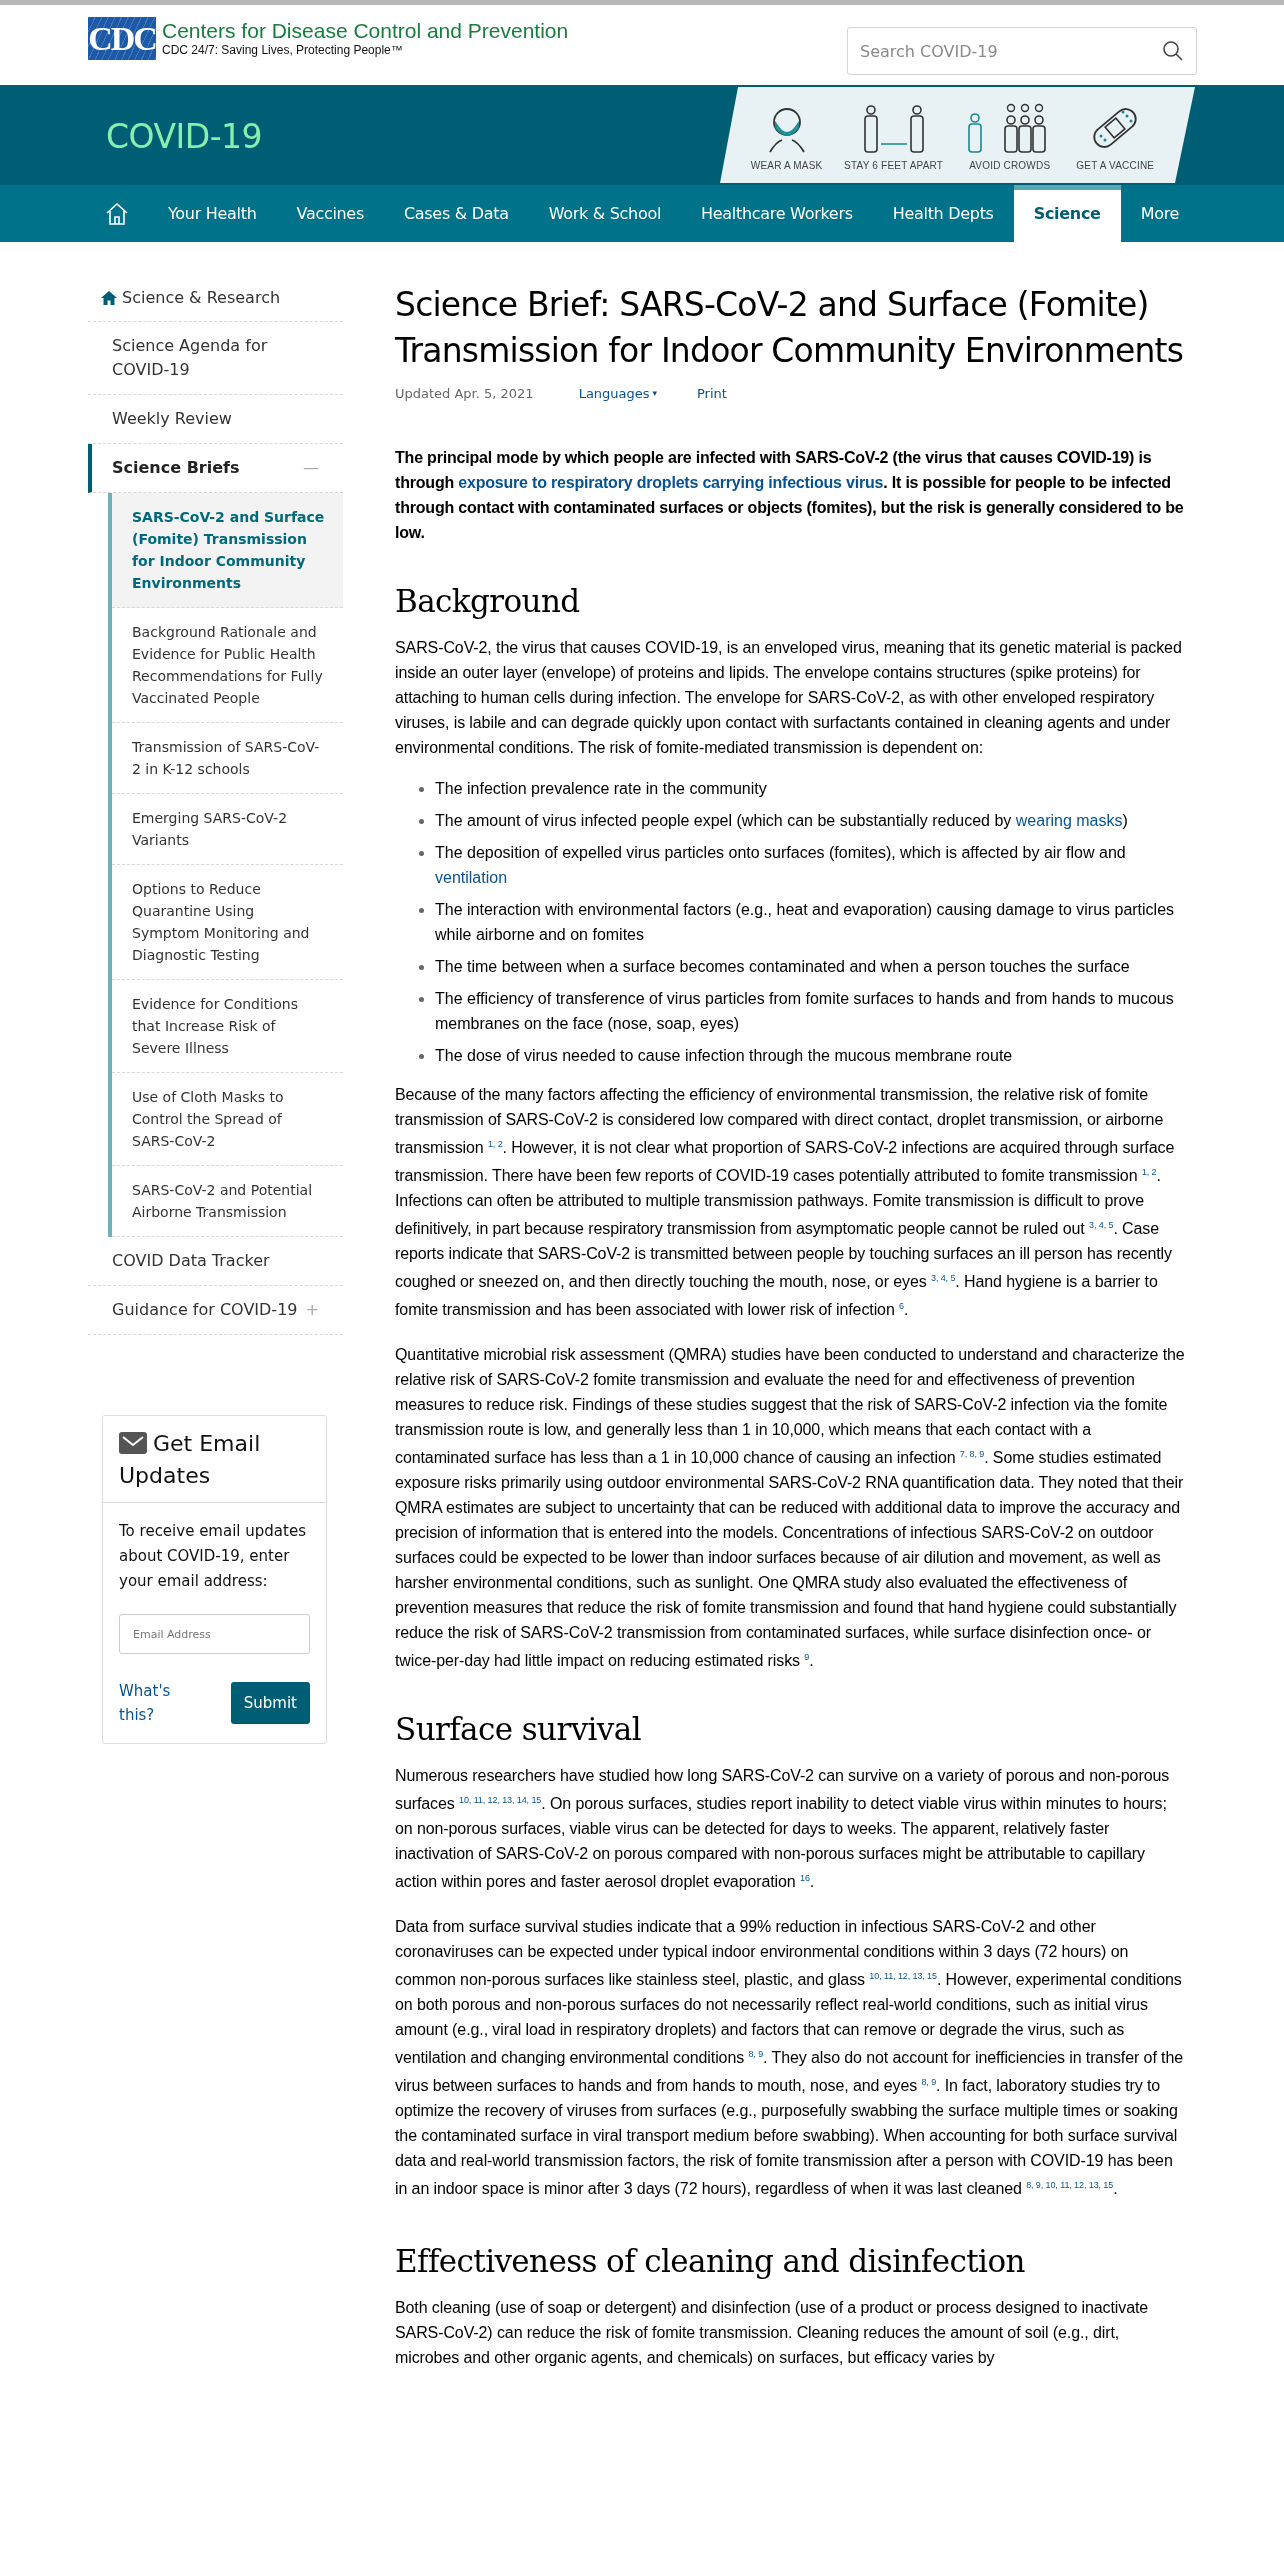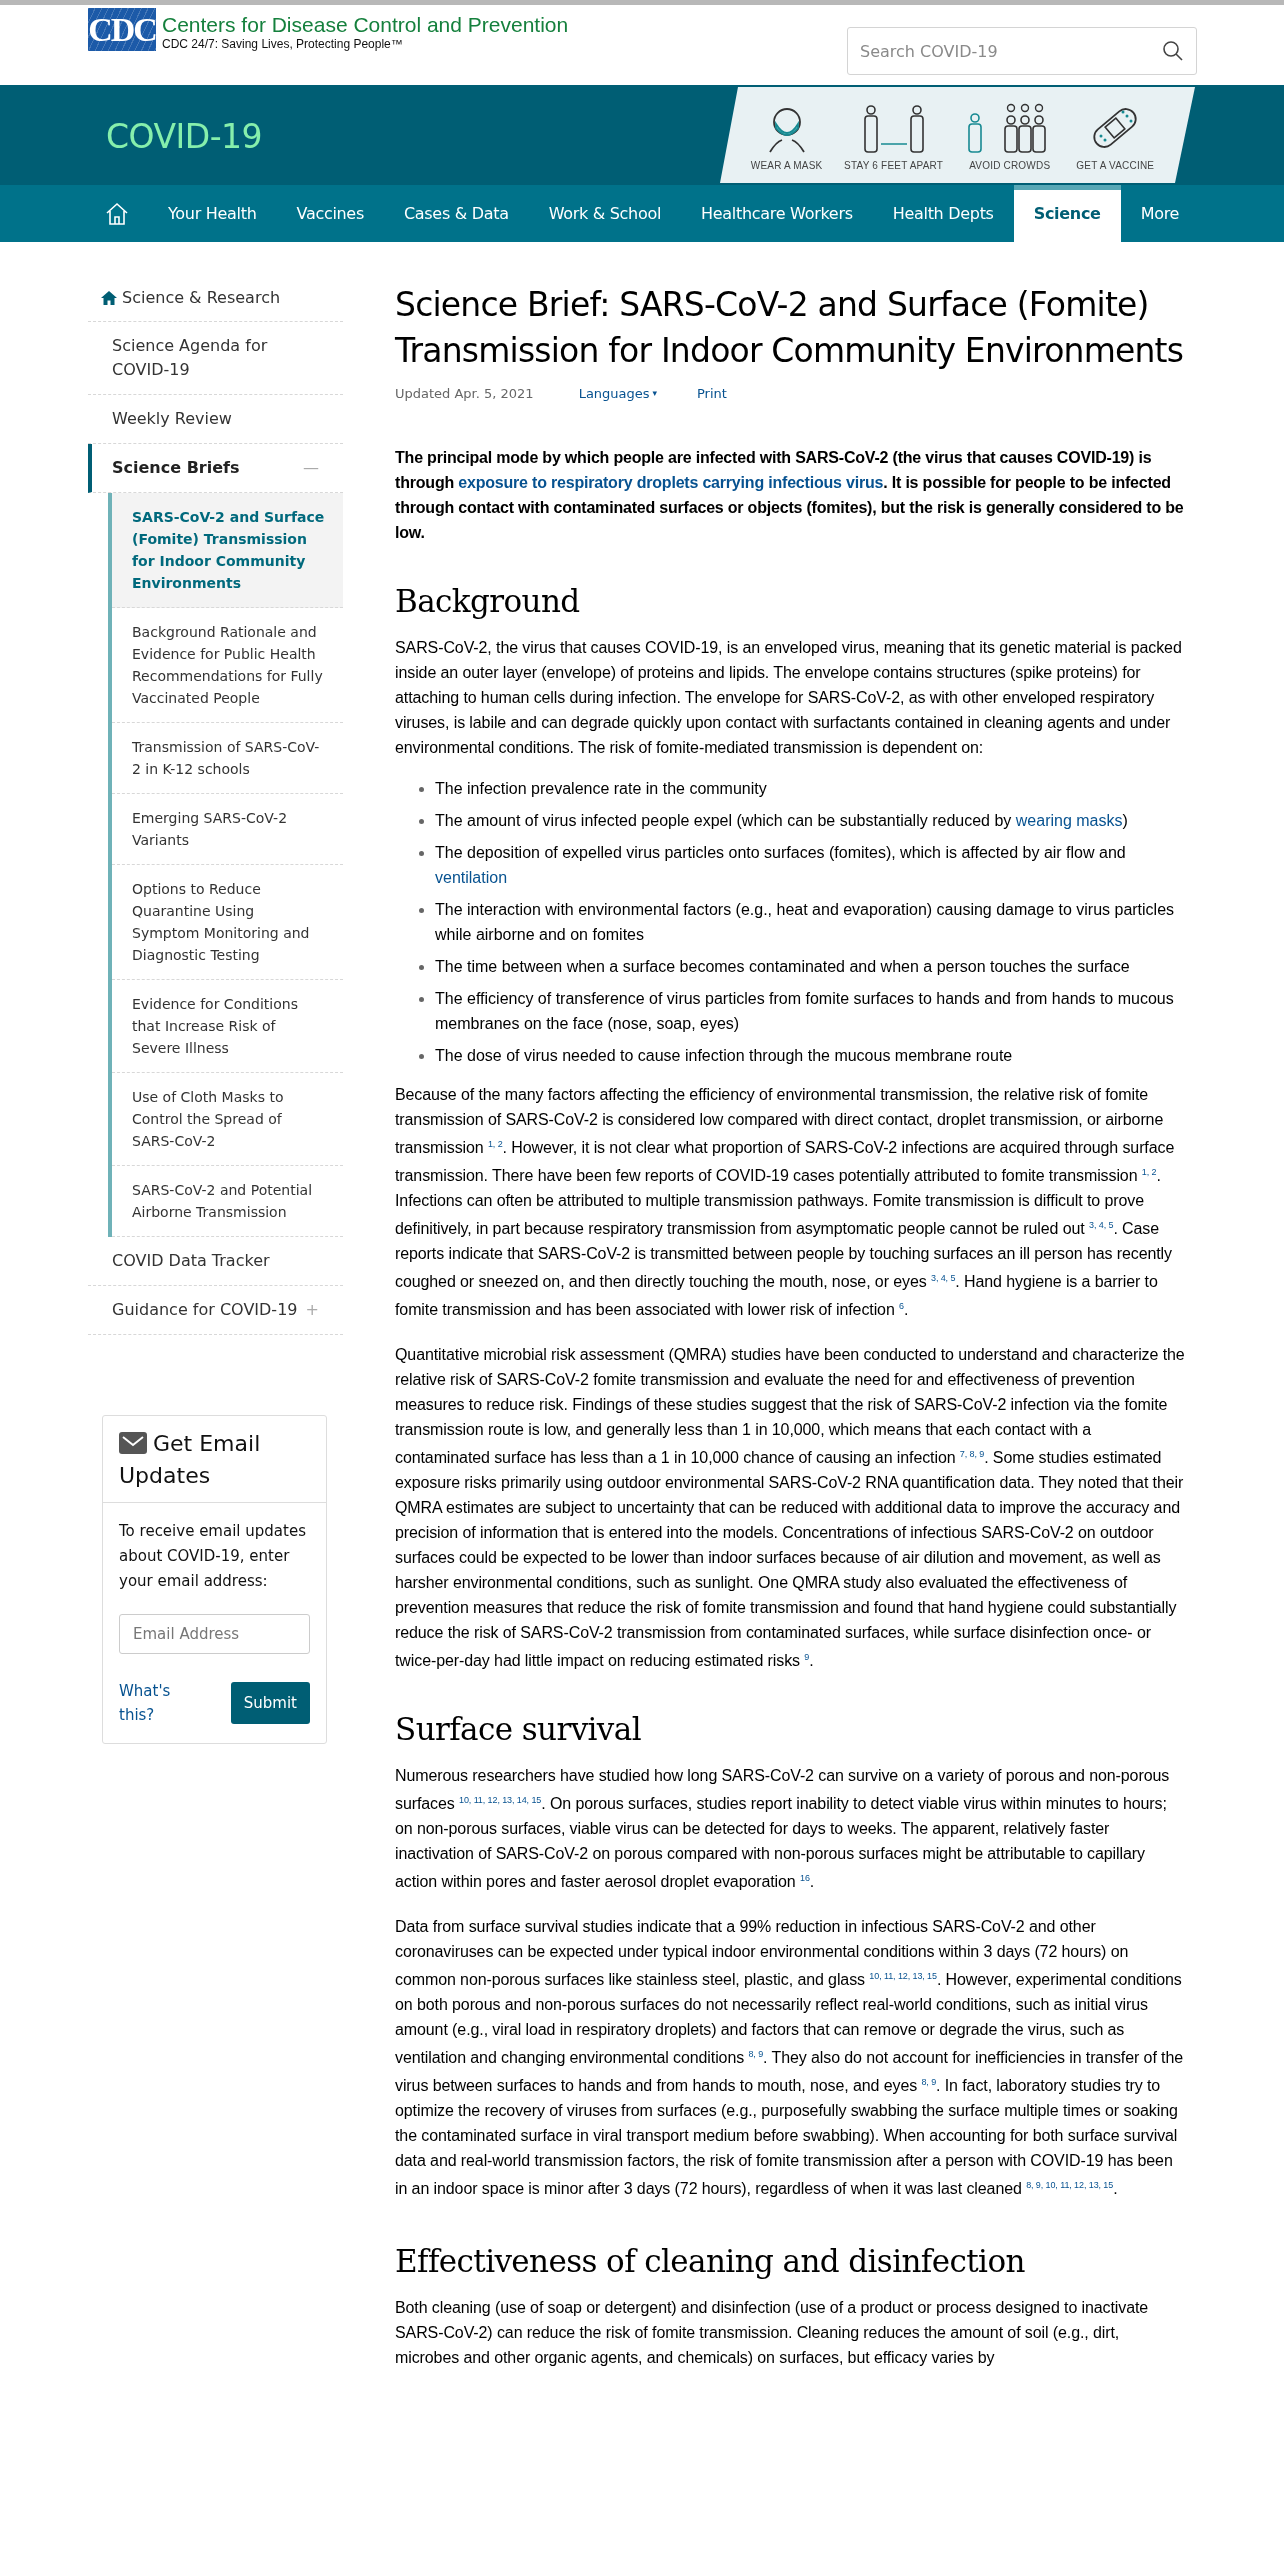--- a/index.html
+++ b/index.html
@@ -1,21 +1,21 @@
 <!DOCTYPE html>
 <html><head>
 <meta charset="utf-8">
 <style>
   * { box-sizing: border-box; margin: 0; padding: 0; }
   html, body { width: 1284px; background: #fff; }
   body { font-family: "Liberation Sans", sans-serif; color: #000; }
   a { color: #075290; }
   .topbar { height: 5px; background: #b8b8b8; }
   .brandbar { height: 80px; position: relative; background: #fff; }
-  .logo { position: absolute; left: 88px; top: 3px; display: flex; align-items: flex-end; }
+  .logo { position: absolute; left: 88px; top: 12px; display: flex; align-items: center; }
   .logo-mark { width: 68px; height: 43px; background: #1c5aa8; color: #fff; font-family: "Liberation Serif", serif; font-weight: bold; font-size: 34px; letter-spacing: -2px; line-height: 43px; text-align: center; overflow: hidden; position: relative; }
   .logo-mark::after { content: ""; position: absolute; inset: 0; background: repeating-linear-gradient(115deg, rgba(255,255,255,0.18) 0 1px, transparent 1px 6px); }
   .logo-text { margin-left: 6px; }
   .logo-title { font-size: 21px; color: #15803d; line-height: 24px; margin-top: -1px; }
   .logo-sub { font-size: 12px; color: #111; line-height: 14px; }
   .search { position: absolute; left: 847px; top: 22px; width: 350px; height: 48px; border: 1px solid #d4d4d4; border-radius: 3px; display: flex; align-items: center; padding: 0 12px; }
   .search input { border: none; outline: none; font-family: "DejaVu Sans", sans-serif; font-size: 16px; color: #8a8a8a; flex: 1; background: transparent; }
   .search input::placeholder { color: #8a8a8a; }
   .search-icon { width: 22px; height: 22px; }
   .hero { height: 100px; background: #005e74; position: relative; }
@@ -36,21 +36,21 @@
   .side-link.section { font-weight: bold; color: #222; border-left: 4px solid #005e74; padding-left: 20px; display: flex; justify-content: space-between; }
   .side-toggle { color: #aaa; font-weight: normal; }
   .sub-list { margin-left: 20px; border-left: 4px solid #6fb2b8; }
   .sub-link { display: block; padding: 13px 18px 13px 20px; font-family: "DejaVu Sans", sans-serif; font-size: 14px; line-height: 22px; color: #333; border-bottom: 1px dashed #d8d8d8; text-decoration: none; }
   .sub-link.active { background: #f3f3f3; color: #00697c; font-weight: bold; }
   .email-box { margin: 80px 16px 0 14px; border: 1px solid #ddd; border-radius: 3px; }
   .email-head { padding: 12px 16px 10px; border-bottom: 1px solid #ddd; font-family: "DejaVu Sans", sans-serif; font-size: 22px; line-height: 32px; color: #111; }
   .mail-icon { display: inline-block; vertical-align: -3px; margin-right: 6px; }
   .email-body { padding: 16px; }
   .email-text { font-family: "DejaVu Sans", sans-serif; font-size: 15px; line-height: 25px; color: #111; }
-  .email-input { width: 100%; height: 40px; border: 1px solid #ccc; border-radius: 3px; margin-top: 20px; padding: 0 13px; font-family: "DejaVu Sans", sans-serif; font-size: 15px; color: #555; }
+  .email-input { width: 100%; height: 40px; border: 1px solid #ccc; border-radius: 3px; margin-top: 20px; padding: 0 13px; font-family: "DejaVu Sans", sans-serif; font-size: 11px; color: #555; }
   .email-input::placeholder { color: #777; }
   .email-actions { display: flex; justify-content: space-between; align-items: center; margin-top: 25px; }
   .whats-this { font-family: "DejaVu Sans", sans-serif; font-size: 15px; line-height: 24px; color: #075290; width: 70px; }
   .submit-btn { background: #005e74; color: #fff; border: none; border-radius: 3px; padding: 12px 13px; font-family: "DejaVu Sans", sans-serif; font-size: 15px; }
   .main { width: 790px; margin-left: 52px; }
   .page-title { font-family: "DejaVu Sans", sans-serif; font-weight: normal; font-size: 33px; line-height: 46px; letter-spacing: -0.8px; color: #000; }
   .meta { display: flex; gap: 10px; margin-top: 12px; font-family: "DejaVu Sans", sans-serif; font-size: 13px; }
   .meta-date { color: #666; margin-right: 35px; }
   .meta-link { color: #075290; text-decoration: none; margin-right: 30px; }
   .lede { margin-top: 44px; font-family: "Liberation Sans", sans-serif; font-weight: bold; font-size: 16px; line-height: 25px; letter-spacing: -0.2px; }

